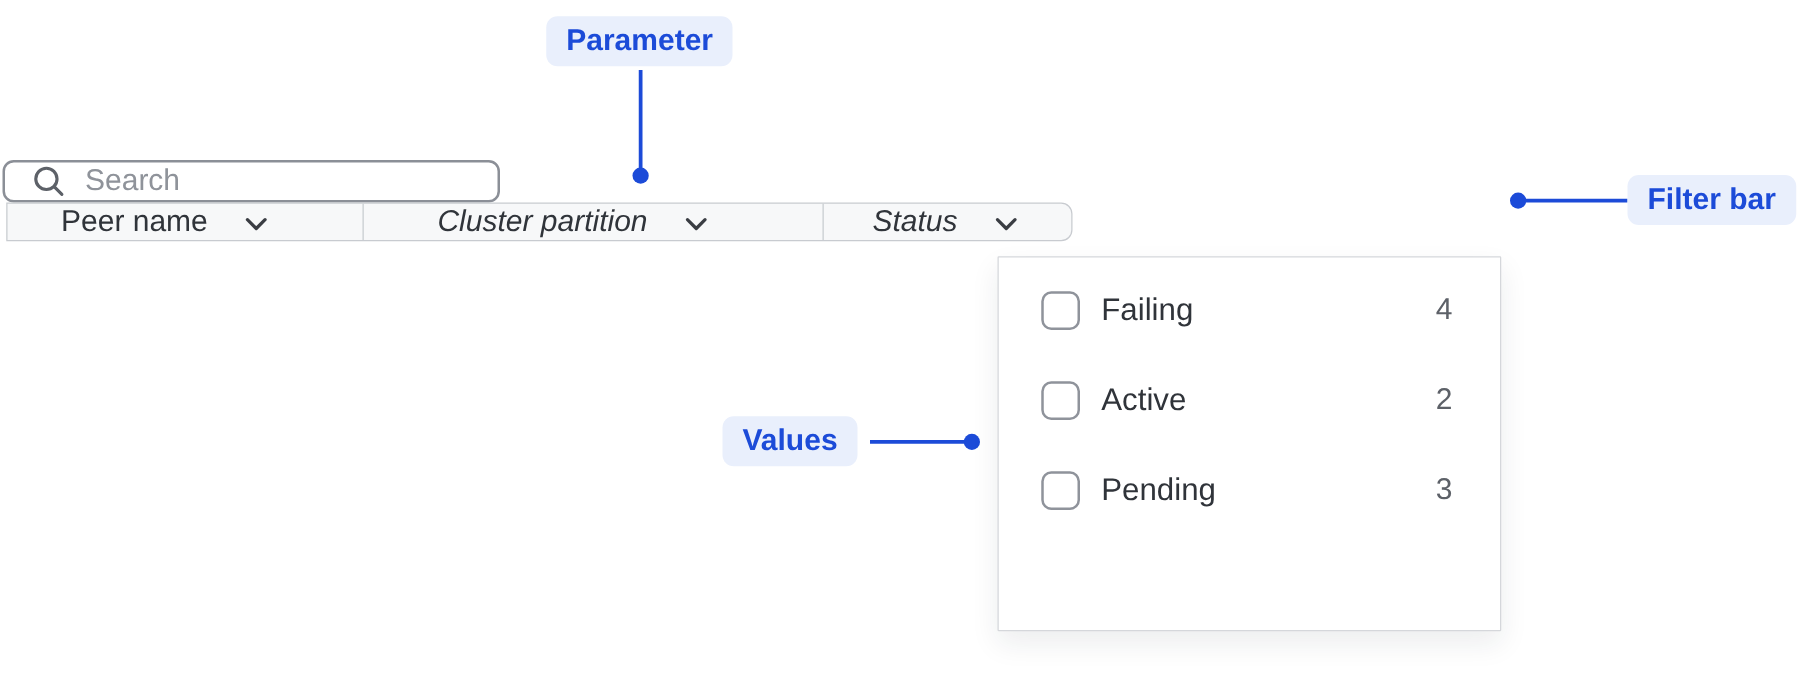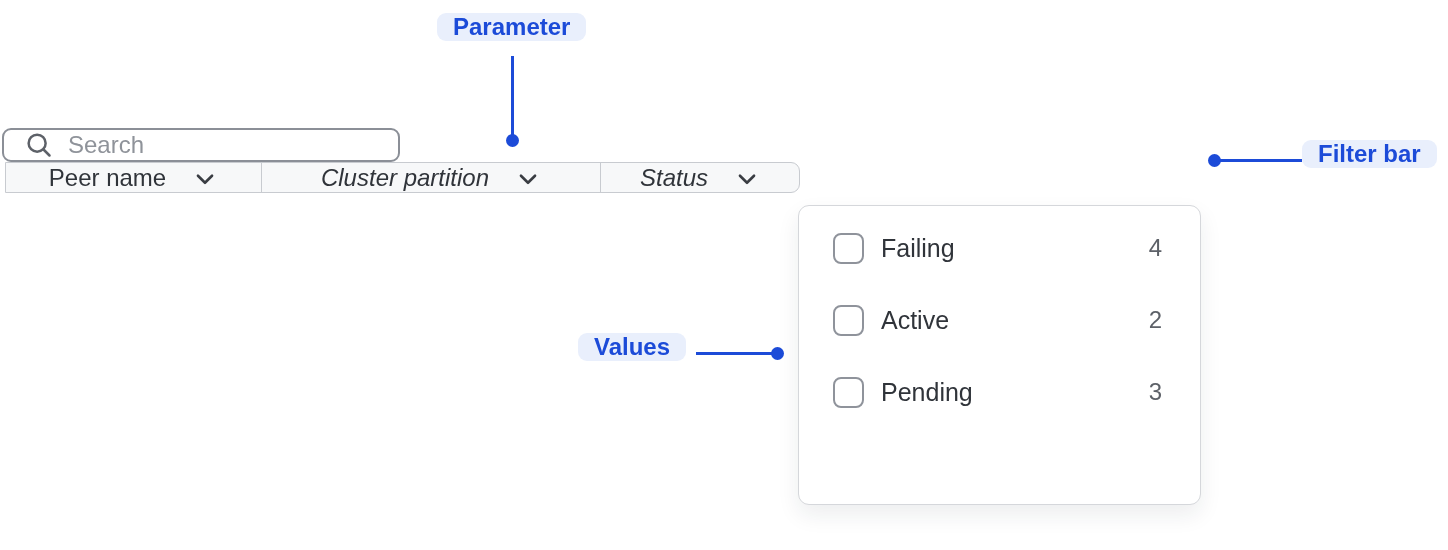--- a/index.html
+++ b/index.html
@@ -22,21 +22,21 @@
     font-family: "Liberation Sans", sans-serif;
     overflow: hidden;
   }
 
   
   .badge {
     position: absolute;
     display: inline-flex;
     align-items: center;
     padding: 6px 16px;
-    height: 28px;
+    height: 40px;
     background: var(--badge-bg);
     color: var(--accent-blue);
     font-size: 24px;
     font-weight: 600;
     border-radius: 9px;
     white-space: nowrap;
   }
   .badge-parameter { left: 437px; top: 13px; }
   .badge-values    { left: 578px; top: 333px; padding-left: 16px; }
   .badge-filterbar { left: 1302px; top: 140px; }
@@ -87,20 +87,21 @@
   .search-input::placeholder { color: var(--placeholder); opacity: 1; }
 
   .segments {
     margin-left: 3px;
     display: flex;
     align-items: stretch;
     background: var(--segment-bg);
     border: 1.5px solid var(--segment-border);
     border-radius: 0 9px 9px 0;
     height: 64px;
+    gap: 29px;
   }
   .segment {
     display: flex;
     align-items: center;
     justify-content: center;
     gap: 26px;
     font-size: 24px;
     color: var(--text-dark);
     cursor: pointer;
   }
@@ -110,21 +111,21 @@
   .segment-status  { width: 199px; }
   .segment svg { color: #3a3d43; margin-top: 2px; }
 
   
   .values-panel {
     position: absolute;
     left: 798px; top: 205px;
     width: 403px; height: 300px;
     background: #ffffff;
     border: 1.5px solid var(--panel-border);
-    border-radius: 11px;
+    border-radius: 1px;
     box-shadow: 0 10px 22px rgba(30, 35, 48, 0.08);
     padding: 6px 0;
   }
   .option-row {
     height: 72px;
     display: flex;
     align-items: center;
     padding: 0 38px 0 34px;
     cursor: pointer;
   }

